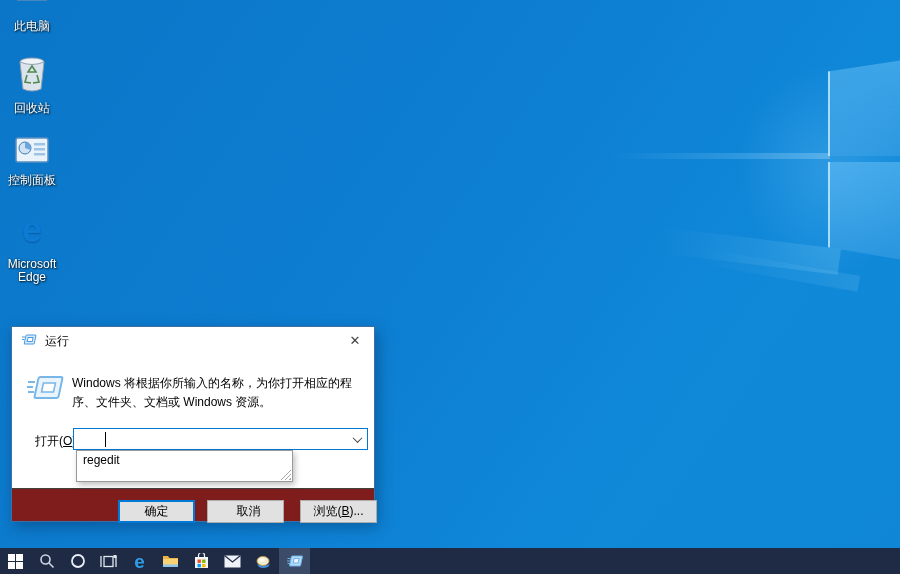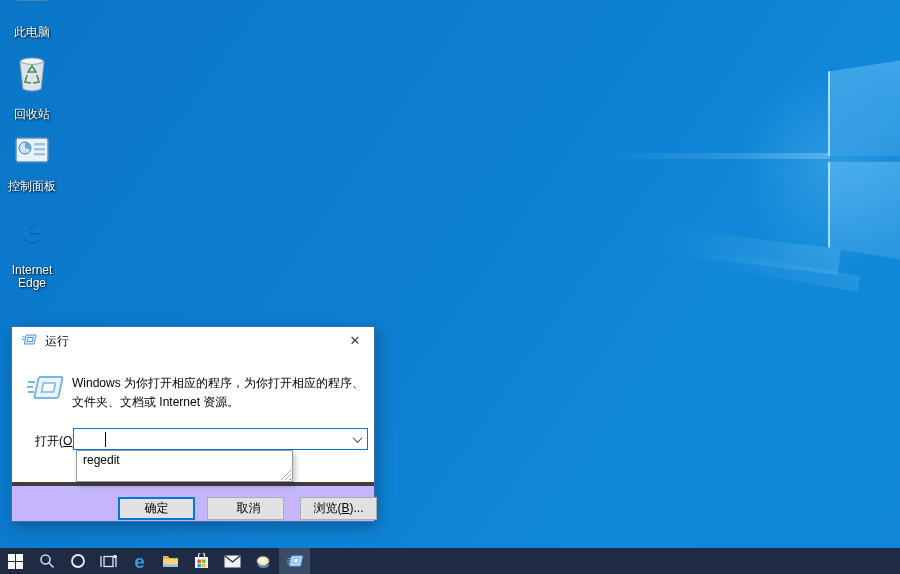--- a/index.html
+++ b/index.html
@@ -21,21 +21,21 @@
     background:linear-gradient(90deg, rgba(170,220,250,0), rgba(170,220,250,.35)); }
   .wp-ray1 { position:absolute; left:660px; top:238px; width:180px; height:26px;
     transform:rotate(7deg); background:linear-gradient(90deg, rgba(150,215,248,0), rgba(150,215,248,.22)); }
   .wp-ray2 { position:absolute; left:700px; top:262px; width:160px; height:16px;
     transform:rotate(10deg); background:linear-gradient(90deg, rgba(150,215,248,0), rgba(150,215,248,.15)); }
 
   
   .di { position:absolute; left:0; width:64px; display:flex; flex-direction:column;
     align-items:center; cursor:default; }
   .di .ic { display:flex; align-items:flex-end; justify-content:center; }
-  .di .lbl { margin-top:16px; color:#fff; font-size:12px; line-height:13px; text-align:center;
+  .di .lbl { margin-top:10px; color:#fff; font-size:12px; line-height:13px; text-align:center;
     text-shadow:1px 1px 2px rgba(0,0,0,.8), 0 0 2px rgba(0,0,0,.5); max-width:62px; }
   #di-thispc { top:-22px; } #di-thispc .ic { height:32px; }
   #di-recycle { top:56px; } #di-recycle .ic { height:36px; }
   #di-control { top:134px; } #di-control .ic { height:30px; }
   #di-edge { top:210px; } #di-edge .ic { height:38px; }
   .edge-e { font-size:36px; line-height:36px; font-weight:bold;
     color:#0d7ad4; text-shadow:0 1px 1px rgba(0,40,90,.35); }
 
   
   #run-dialog { position:absolute; left:11px; top:326px; width:364px; height:196px;
@@ -58,22 +58,22 @@
   .rd-chevron-box { position:absolute; right:0; top:0; width:20px; height:20px; display:flex;
     align-items:center; justify-content:center; cursor:pointer; }
   .rd-chevron { width:7px; height:7px; border-right:1px solid #444; border-bottom:1px solid #444;
     transform:rotate(45deg) translate(-1px,-1px); }
   .rd-dropdown { position:absolute; left:64px; top:123px; width:217px; height:32px;
     background:#fff; border:1px solid #999; box-shadow:2px 3px 6px rgba(0,0,0,.25); z-index:5; }
   .rd-suggestion { padding:2px 6px; font-size:12px; color:#000; cursor:default; }
   .rd-grip { position:absolute; right:1px; bottom:1px; width:11px; height:11px;
     background:repeating-linear-gradient(135deg, transparent 0 2px, #a9a9a9 2px 3px);
     clip-path:polygon(100% 0, 100% 100%, 0 100%); cursor:nwse-resize; }
-  .rd-buttonstrip { position:absolute; left:0; bottom:0; width:100%; height:39px;
-    background:#c4b5fd; border-top:4px solid #404040; }
+  .rd-buttonstrip { position:absolute; left:0; bottom:0; width:100%; height:33px;
+    background:#7f1d1d; border-top:1px solid #404040; }
   .rd-btn { position:absolute; top:11px; width:77px; height:23px; font-size:12px;
     font-family:inherit; background:#e1e1e1; border:1px solid #adadad; cursor:pointer; }
   #btn-ok { left:106px; border:2px solid #0078d7; background:#e1e1e1; }
   #btn-cancel { left:195px;padding-left:6px; }
   #btn-browse { left:288px; }
   #btn-browse .ak, #btn-ok .ak, #btn-cancel .ak { text-decoration:underline; }
 
   
   #taskbar { position:absolute; left:0; bottom:0; width:900px; height:26px;
     background:#1f2b45; display:flex; align-items:stretch; z-index:20; }
@@ -130,21 +130,21 @@
         <path d="M21 19 l2 7 l-6 1" fill="none" stroke="#4f8a4f" stroke-width="1.6"></path>
       </svg>
     </span>
     <span class="lbl">回收站</span>
   </div>
 
   <div class="di" id="di-edge">
     <span class="ic">
       <span class="edge-e">e</span>
     </span>
-    <span class="lbl">Internet Edge</span>
+    <span class="lbl">Microsoft Edge</span>
   </div>
 
   <div id="run-dialog">
     <div class="rd-titlebar">
       <span>
         <svg width="15" height="13" viewBox="0 0 15 13">
           <g transform="skewX(-12)" stroke="#4d9ce0" fill="#d6eafb">
             <rect x="4.5" y="2" width="10" height="9" rx="1"></rect>
             <rect x="7" y="4.5" width="5" height="4" fill="#fff"></rect>
           </g>
@@ -160,21 +160,21 @@
       <svg width="40" height="34" viewBox="0 0 40 34">
         <g transform="skewX(-12)" stroke="#79b6e8" stroke-width="2" fill="none">
           <rect x="14" y="6" width="24" height="21" rx="2" fill="#eaf4fc"></rect>
           <rect x="20" y="12" width="12" height="9" stroke-width="1.6" fill="#fff"></rect>
         </g>
         <line x1="2" y1="11" x2="9" y2="11" stroke="#79b6e8" stroke-width="2"></line>
         <line x1="1" y1="16" x2="7" y2="16" stroke="#79b6e8" stroke-width="2"></line>
         <line x1="2" y1="21" x2="8" y2="21" stroke="#79b6e8" stroke-width="2"></line>
       </svg>
     </span>
-    <div class="rd-desc">Windows 为你打开相应的程序，为你打开相应的程序、文件夹、文档或 Internet 资源。</div>
+    <div class="rd-desc">Windows 将根据你所输入的名称，为你打开相应的程序、文件夹、文档或 Windows 资源。</div>
 
     <div class="rd-openlabel"><span>打开(</span><span class="ak">O</span><span>):</span></div>
 
     <div class="rd-combo">
       <span class="rd-caret"></span>
       <span class="rd-chevron-box">
         <span class="rd-chevron"></span>
       </span>
     </div>
 

